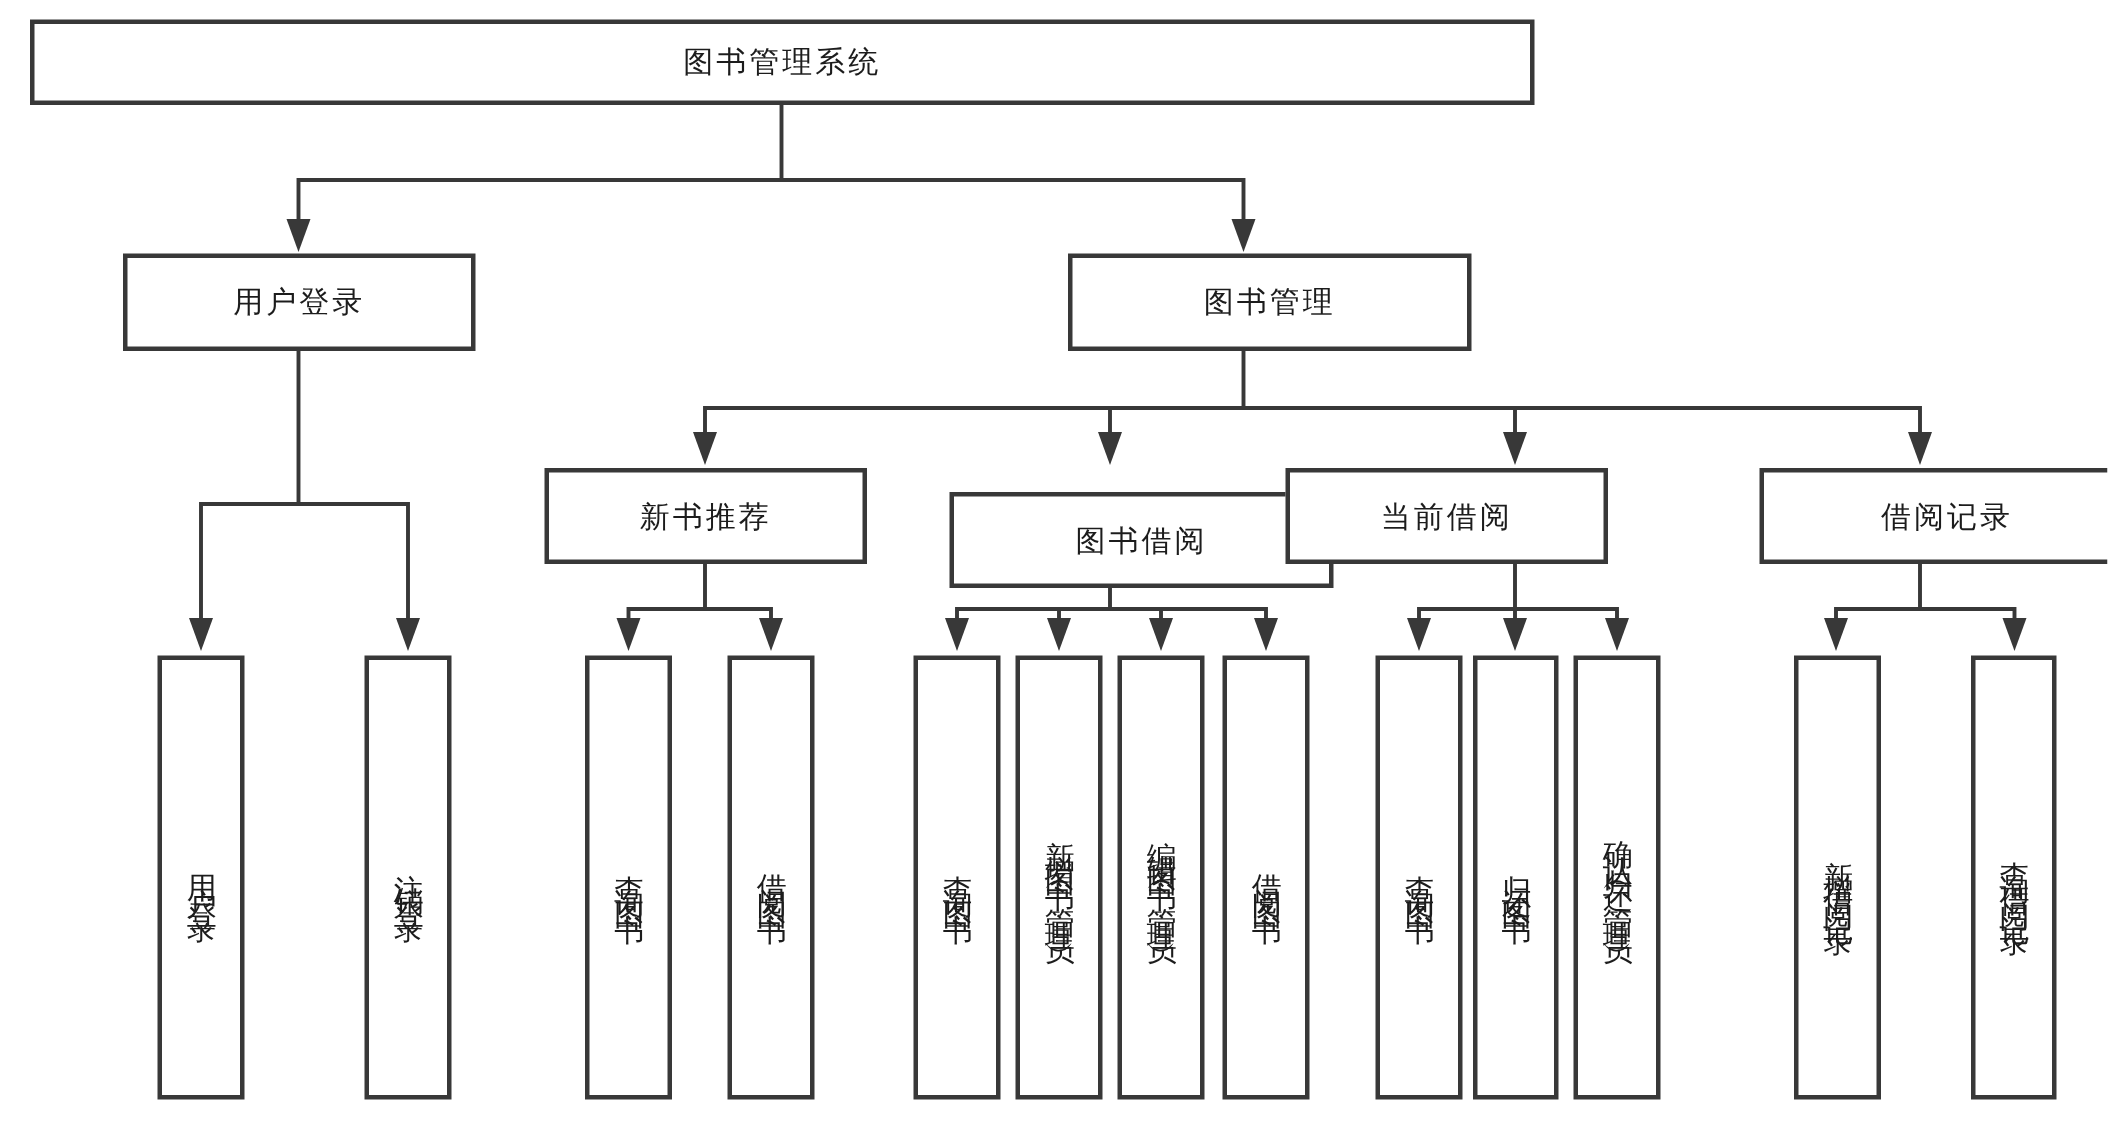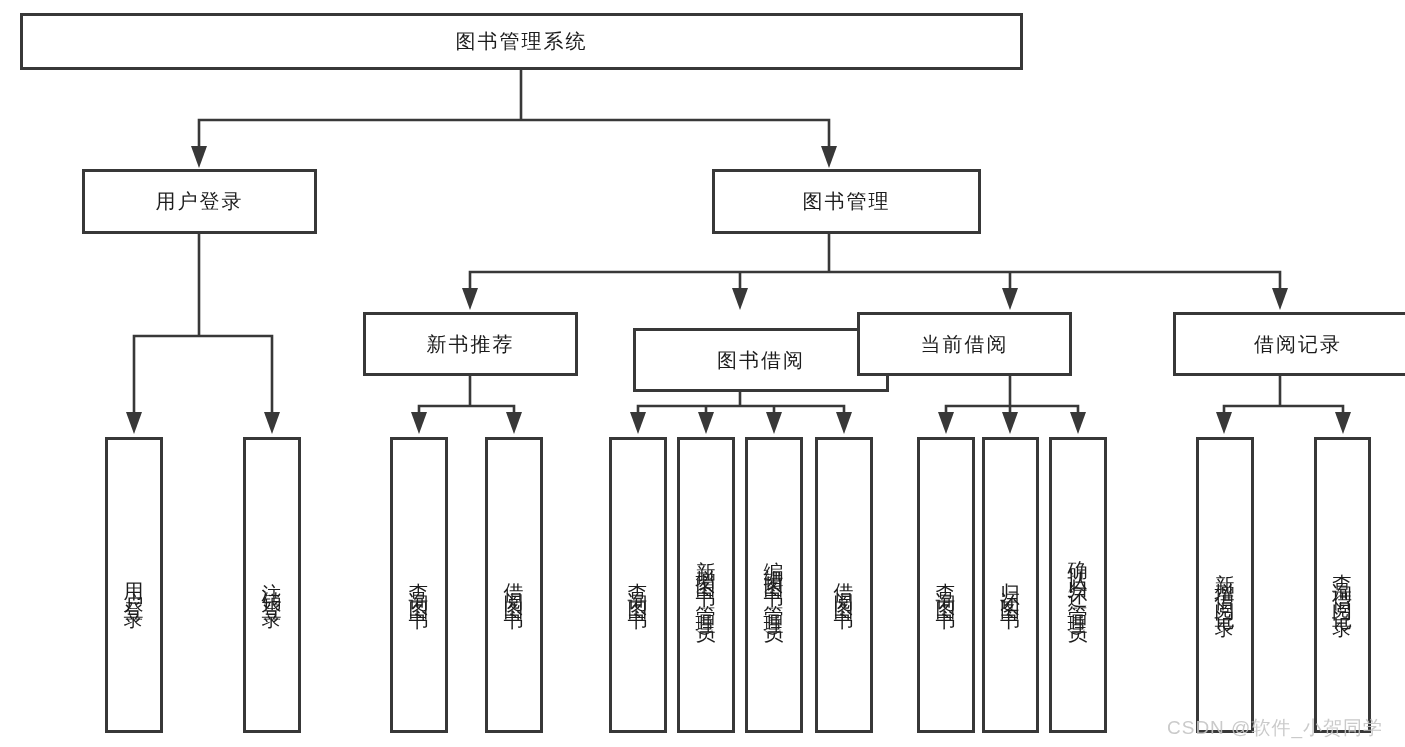--- a/index.html
+++ b/index.html
@@ -164,14 +164,13 @@
     <span class="vtext">确认归还（管理员）</span>
   </div>
 
   <div class="node box-v" style="left:1196px;top:437px;width:58px;height:296px">
     <span class="vtext">新增借阅记录</span>
   </div>
   <div class="node box-v" style="left:1314px;top:437px;width:57px;height:296px">
     <span class="vtext">查询借阅记录</span>
   </div>
 
-  <span class="watermark">CSDN @软件_小贺同学</span>
 </div>
 
 </body></html>

